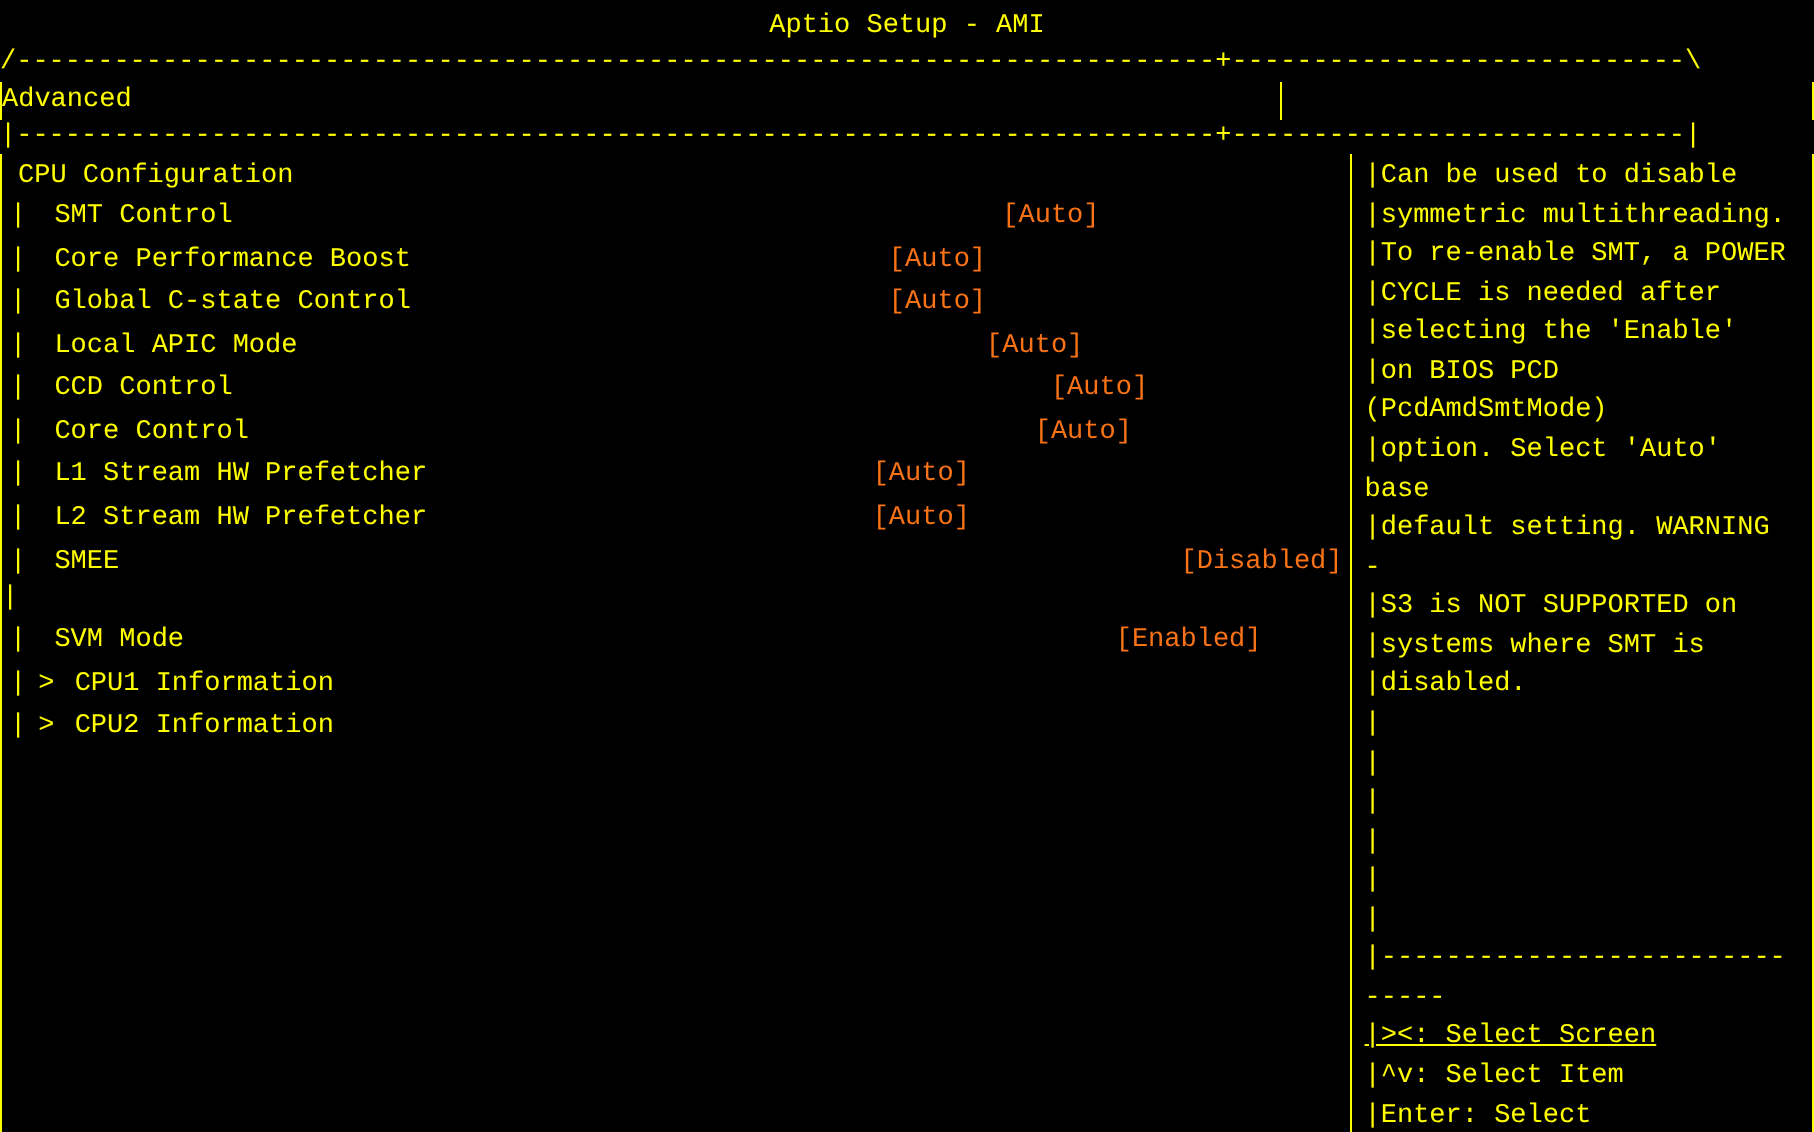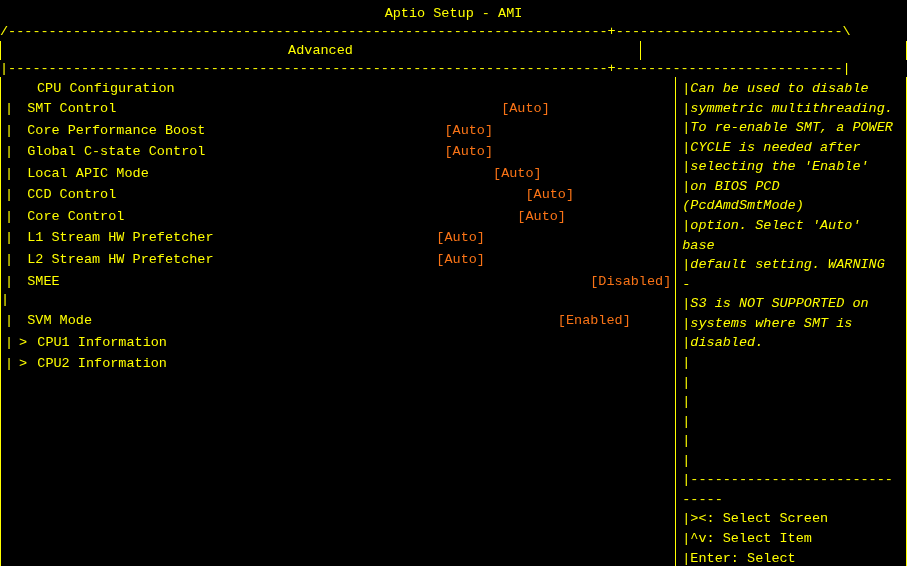--- a/index.html
+++ b/index.html
@@ -42,21 +42,21 @@
     .right-panel {
       flex: 1;
       padding: 2px 6px 2px 6px;
       display: flex;
       flex-direction: column;
       color: #ffff00;
       font-size: 13.5px;
     }
     .section-title {
       color: #ffff00;
-      padding: 2px 36px;
+      padding: 2px 8px;
       font-size: 13.5px;
     }
     .menu-item {
       display: flex;
       padding: 1px 4px 1px 4px;
       font-size: 13.5px;
       line-height: 1.45;
       color: #ffff00;
     }
     .menu-item .label {
@@ -79,36 +79,35 @@
     }
     .border-line {
       color: #ffff00;
       white-space: pre;
       line-height: 1.3;
       font-size: 13.5px;
     }
     .right-help-text {
       line-height: 1.45;
       font-size: 13.5px;
-      font-style: italic;
     }
   </style>
 </head>
 <body>
 
 <div class="screen">
 
   <div class="title-bar">
     <span>Aptio Setup - AMI</span>
   </div>
 
   <div class="border-line">/--------------------------------------------------------------------------+----------------------------\</div>
 
   <div style="display:flex; border-left:1px solid #ffff00; border-right:1px solid #ffff00; padding: 0 0 0 0;">
-    <div style="flex:0 0 640px; border-right:1px solid #ffff00; text-align:center; padding:2px 0; color:#ffff00; font-size:13.5px;">
+    <div style="flex:0 0 640px; border-right:1px solid #ffff00; text-align:left; padding:2px 0; color:#ffff00; font-size:13.5px;">
       <span>Advanced</span>
     </div>
     <div style="flex:1; padding:2px 6px; color:#ffff00; font-size:13.5px;"></div>
   </div>
 
   <div class="border-line">|--------------------------------------------------------------------------+----------------------------|</div>
 
   <div style="display:flex; flex:1; border-left:1px solid #ffff00; border-right:1px solid #ffff00;">
 
     <div class="left-panel">
@@ -213,21 +212,21 @@
         <div style="line-height:1.45;">|</div>
         <div style="line-height:1.45;">|</div>
         <div style="line-height:1.45;">|</div>
         <div style="line-height:1.45;">|</div>
         <div style="line-height:1.45;">|</div>
       </div>
 
       <div style="font-size:13.5px; line-height:1.45;">|------------------------------</div>
 
       <div style="font-size:13.5px;">
-        <div style="line-height:1.45;">|&gt;&lt;: Select Screen</div>
+        <div style="line-height:1.45;text-decoration:underline;">|&gt;&lt;: Select Screen</div>
         <div style="line-height:1.45;">|^v: Select Item</div>
         <div style="line-height:1.45;">|Enter: Select</div>
 
       </div>
     </div>
   </div>
 
 </div>
 
 </body></html>

